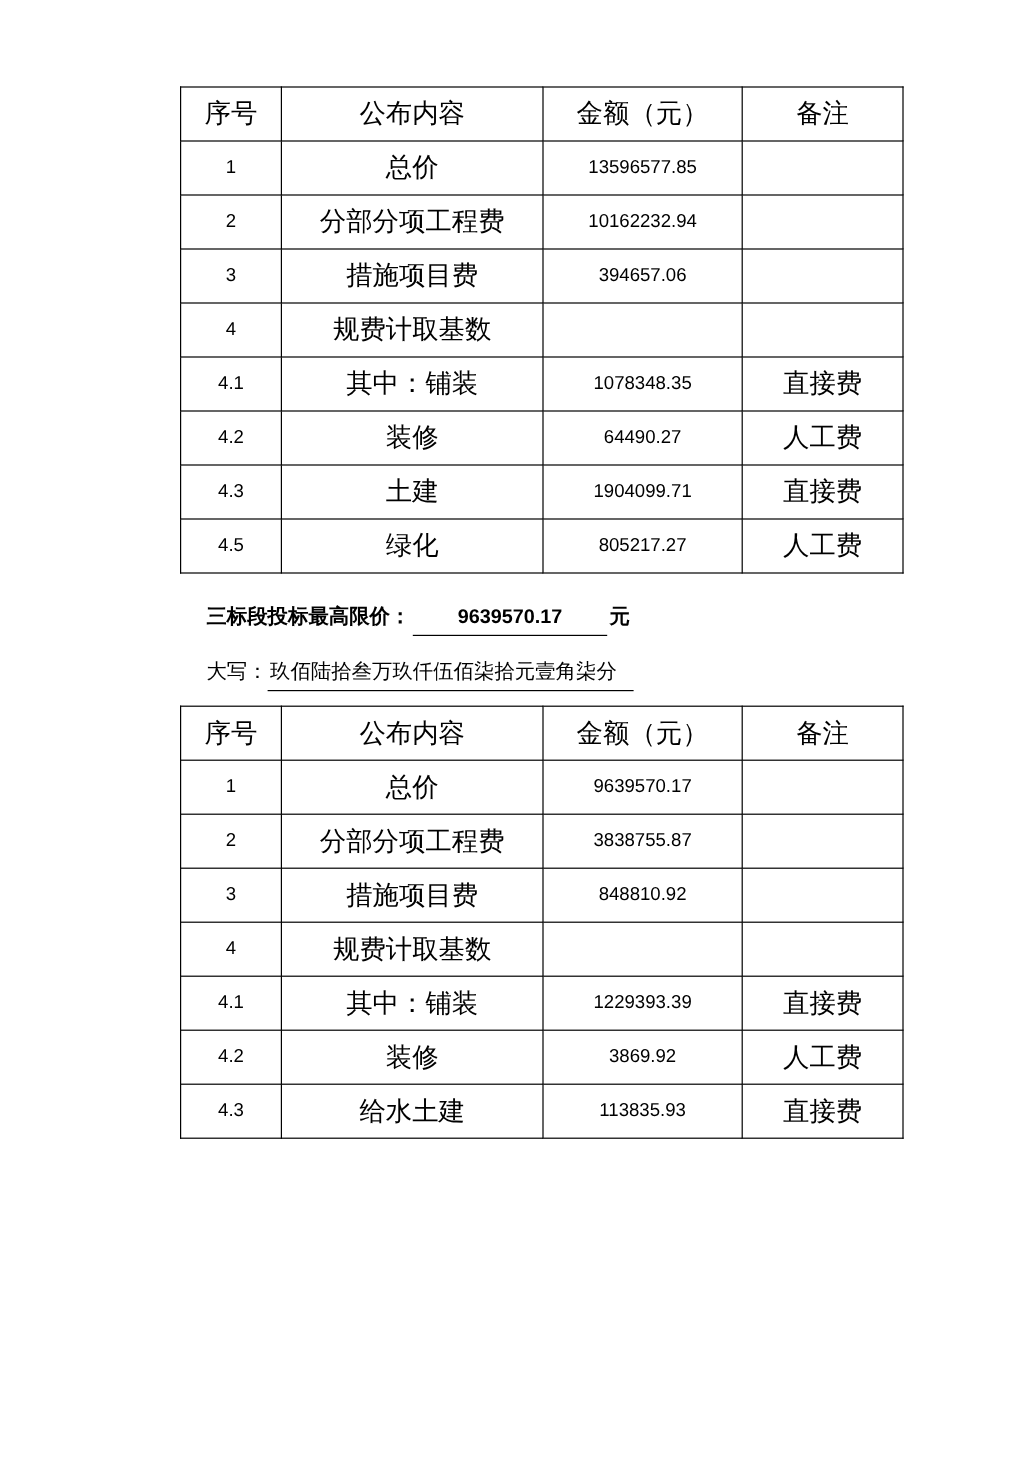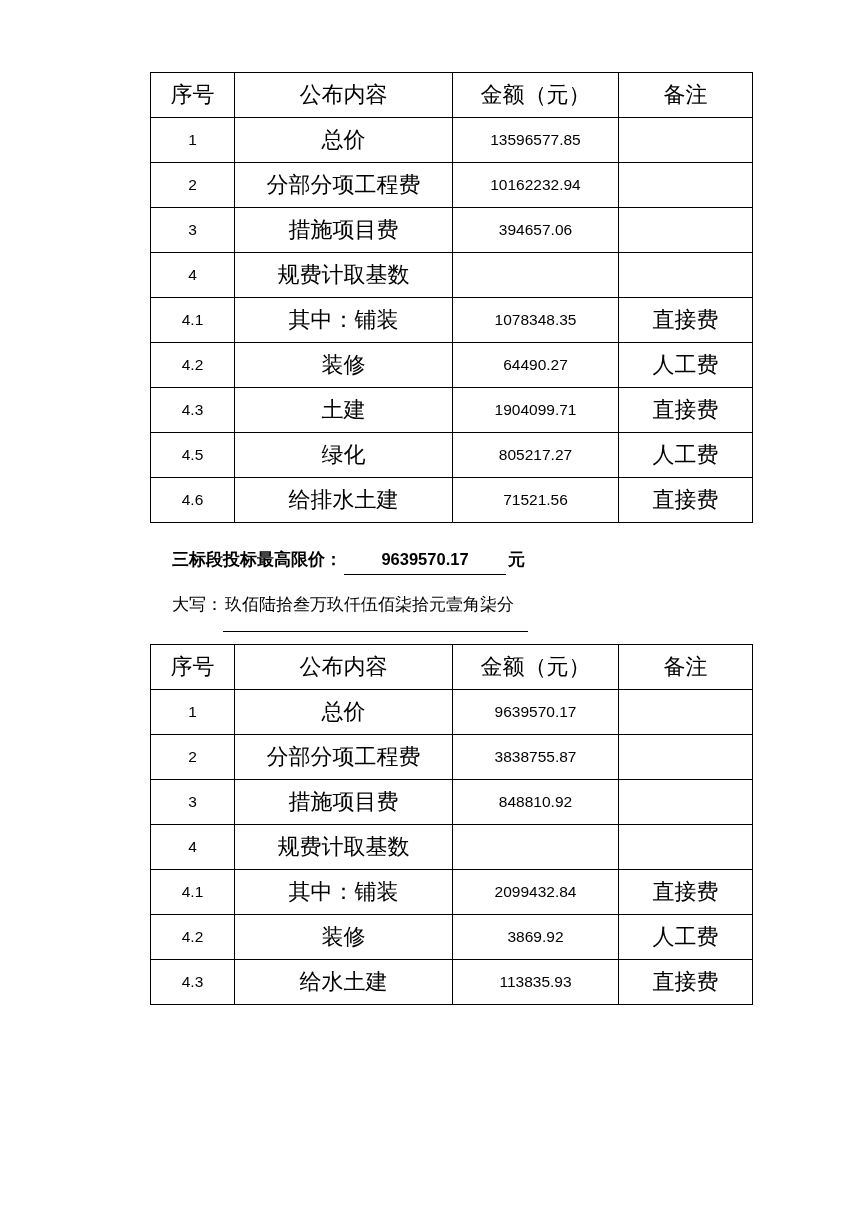--- a/index.html
+++ b/index.html
@@ -72,21 +72,21 @@
 
   .words-line {
     margin: 16px 0 12px 22px;
     font-size: 17px;
     line-height: 28px;
     white-space: nowrap;
   }
   .words-line .wvalue {
     display: inline-block;
     border-bottom: 1px solid #000;
-    padding: 0 14px 12px 2px;
+    padding: 0 14px 1px 2px;
   }
   .spacer-bottom { height: 10px; }
 </style>
 </head>
 <body>
 
 <div class="page">
 
   <table class="doc-table">
     <colgroup>
@@ -143,26 +143,20 @@
         <td class="cn">土建</td>
         <td class="num">1904099.71</td>
         <td class="cn">直接费</td>
       </tr>
       <tr>
         <td class="num">4.5</td>
         <td class="cn">绿化</td>
         <td class="num">805217.27</td>
         <td class="cn">人工费</td>
       </tr>
-      <tr>
-        <td class="num">4.6</td>
-        <td class="cn">给排水土建</td>
-        <td class="num">71521.56</td>
-        <td class="cn">直接费</td>
-      </tr>
     </tbody>
   </table>
 
   <div class="limit-line">
     <span class="label">三标段投标最高限价：</span><span class="value">9639570.17</span><span class="unit">元</span>
   </div>
 
   <div class="words-line">
     <span class="label">大写：</span><span class="wvalue">玖佰陆拾叁万玖仟伍佰柒拾元壹角柒分</span>
   </div>
@@ -201,21 +195,21 @@
       </tr>
       <tr>
         <td class="num">4</td>
         <td class="cn">规费计取基数</td>
         <td class="num"></td>
         <td class="cn"></td>
       </tr>
       <tr>
         <td class="num">4.1</td>
         <td class="cn">其中：铺装</td>
-        <td class="num">2099432.84</td>
+        <td class="num">1229393.39</td>
         <td class="cn">直接费</td>
       </tr>
       <tr>
         <td class="num">4.2</td>
         <td class="cn">装修</td>
         <td class="num">3869.92</td>
         <td class="cn">人工费</td>
       </tr>
       <tr>
         <td class="num">4.3</td>

